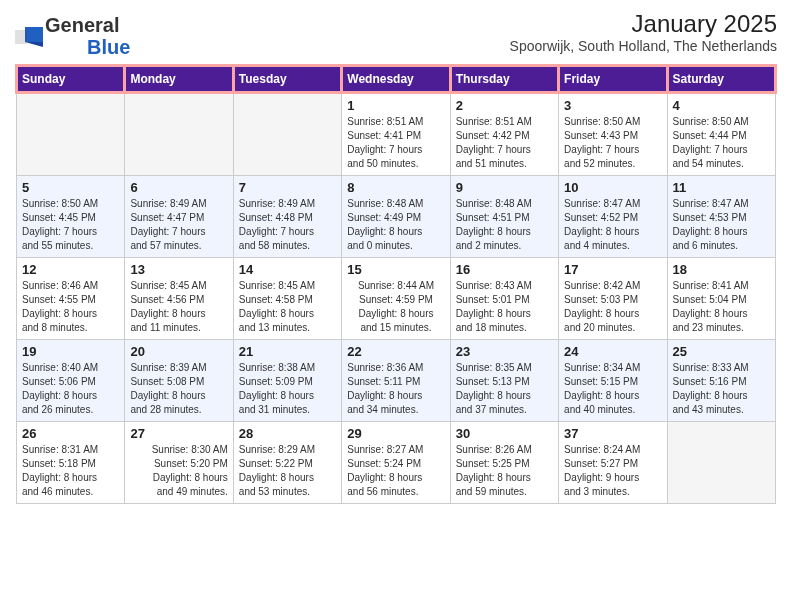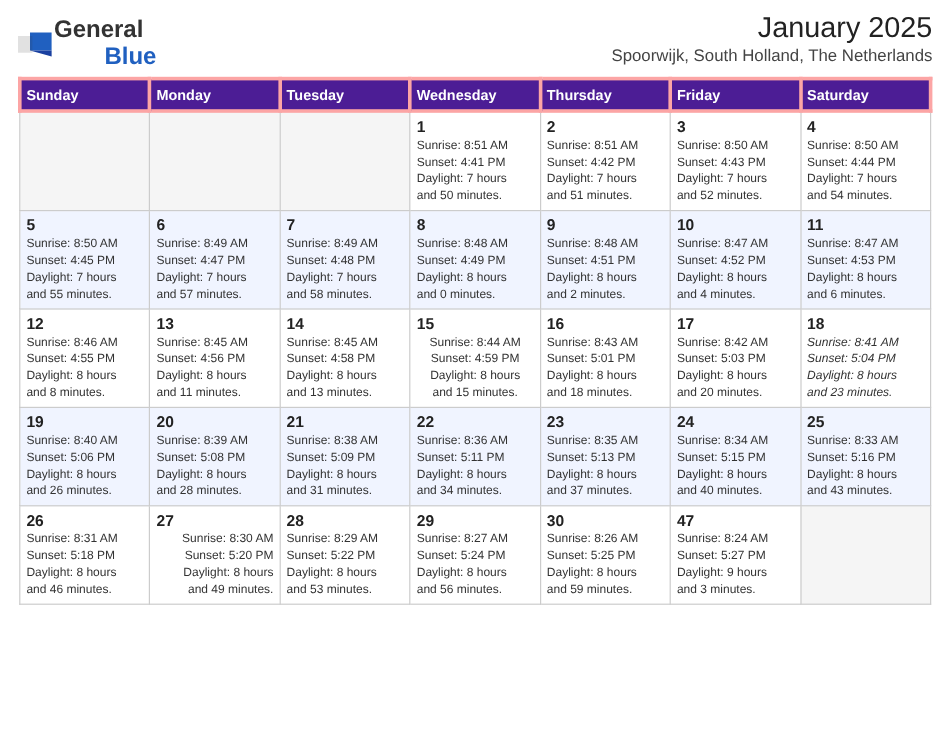--- a/index.html
+++ b/index.html
@@ -247,21 +247,21 @@
         </td>
         <td>
           <span class="day-num">17</span>
           <div class="day-info" style="white-space: pre-line;">Sunrise: 8:42 AM
 Sunset: 5:03 PM
 Daylight: 8 hours
 and 20 minutes.</div>
         </td>
         <td>
           <span class="day-num">18</span>
-          <div class="day-info" style="white-space: pre-line; font-style: italic;">Sunrise: 8:41 AM
+          <div class="day-info" style="white-space: pre-line;">Sunrise: 8:41 AM
 Sunset: 5:04 PM
 Daylight: 8 hours
 and 23 minutes.</div>
         </td>
       </tr>
       <tr class="row-alt">
         <td>
           <span class="day-num">19</span>
           <div class="day-info" style="white-space: pre-line;">Sunrise: 8:40 AM
 Sunset: 5:06 PM
@@ -341,21 +341,21 @@
 and 56 minutes.</div>
         </td>
         <td>
           <span class="day-num">30</span>
           <div class="day-info" style="white-space: pre-line;">Sunrise: 8:26 AM
 Sunset: 5:25 PM
 Daylight: 8 hours
 and 59 minutes.</div>
         </td>
         <td>
-          <span class="day-num">47</span>
+          <span class="day-num">37</span>
           <div class="day-info" style="white-space: pre-line;">Sunrise: 8:24 AM
 Sunset: 5:27 PM
 Daylight: 9 hours
 and 3 minutes.</div>
         </td>
         <td class="empty"></td>
       </tr>
     </tbody>
 </table>
 

